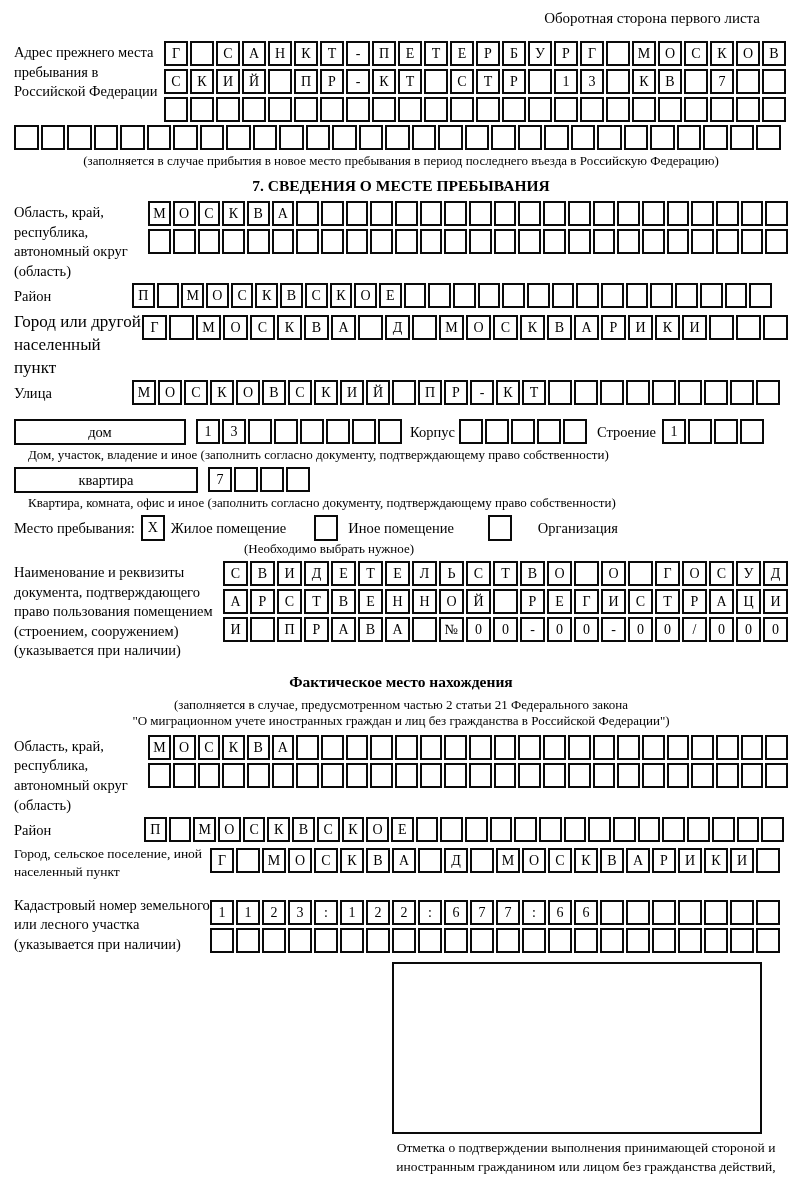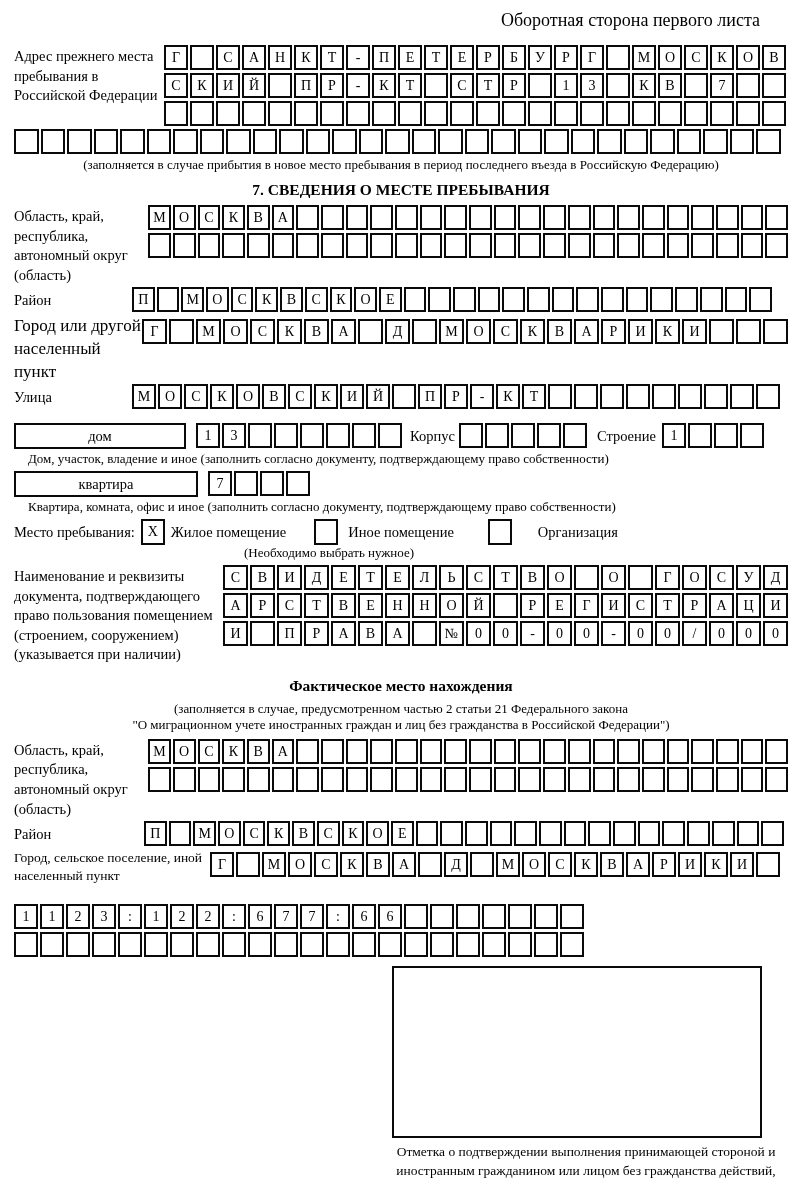--- a/index.html
+++ b/index.html
@@ -2,21 +2,21 @@
 <html lang="ru"><head>
 <meta charset="utf-8">
 <style>
   * { margin:0; padding:0; box-sizing:border-box; }
   html,body { background:#fff; }
   body {
     width:800px; height:1180px; overflow:hidden;
     font-family:"Liberation Serif", serif; color:#000;
     padding:10px 12px 0 14px; position:relative;
   }
-  .hdr-right { text-align:right; font-size:18px; padding-right:28px; margin-bottom:14px; }
+  .hdr-right { text-align:right; font-size:15px; padding-right:28px; margin-bottom:14px; }
 
   .flexrow { display:flex; }
   .lbl { font-size:14.5px; line-height:1.35; }
 
   .boxrow { display:flex; gap:2px; margin-bottom:3px; }
   .cb {
     display:inline-block; flex:none;
     width:var(--bw,24px); height:25px;
     border:2px solid #0a0a0a;
     text-align:center; font-size:14px; line-height:21px;
@@ -588,20 +588,21 @@
       <span class="cb">А</span>
       <span class="cb">Р</span>
       <span class="cb">И</span>
       <span class="cb">К</span>
       <span class="cb">И</span>
       <span class="cb"></span>
     </div>
 </div>
 
 <div class="flexrow">
+  <div class="lbl" style="width:196px; padding-top:14px;">Кадастровый номер земельного или лесного участка (указывается при наличии)</div>
   <div style="padding-top:18px;">
     <div class="boxrow boxes-22">
         <span class="cb">1</span>
         <span class="cb">1</span>
         <span class="cb">2</span>
         <span class="cb">3</span>
         <span class="cb">:</span>
         <span class="cb">1</span>
         <span class="cb">2</span>
         <span class="cb">2</span>

